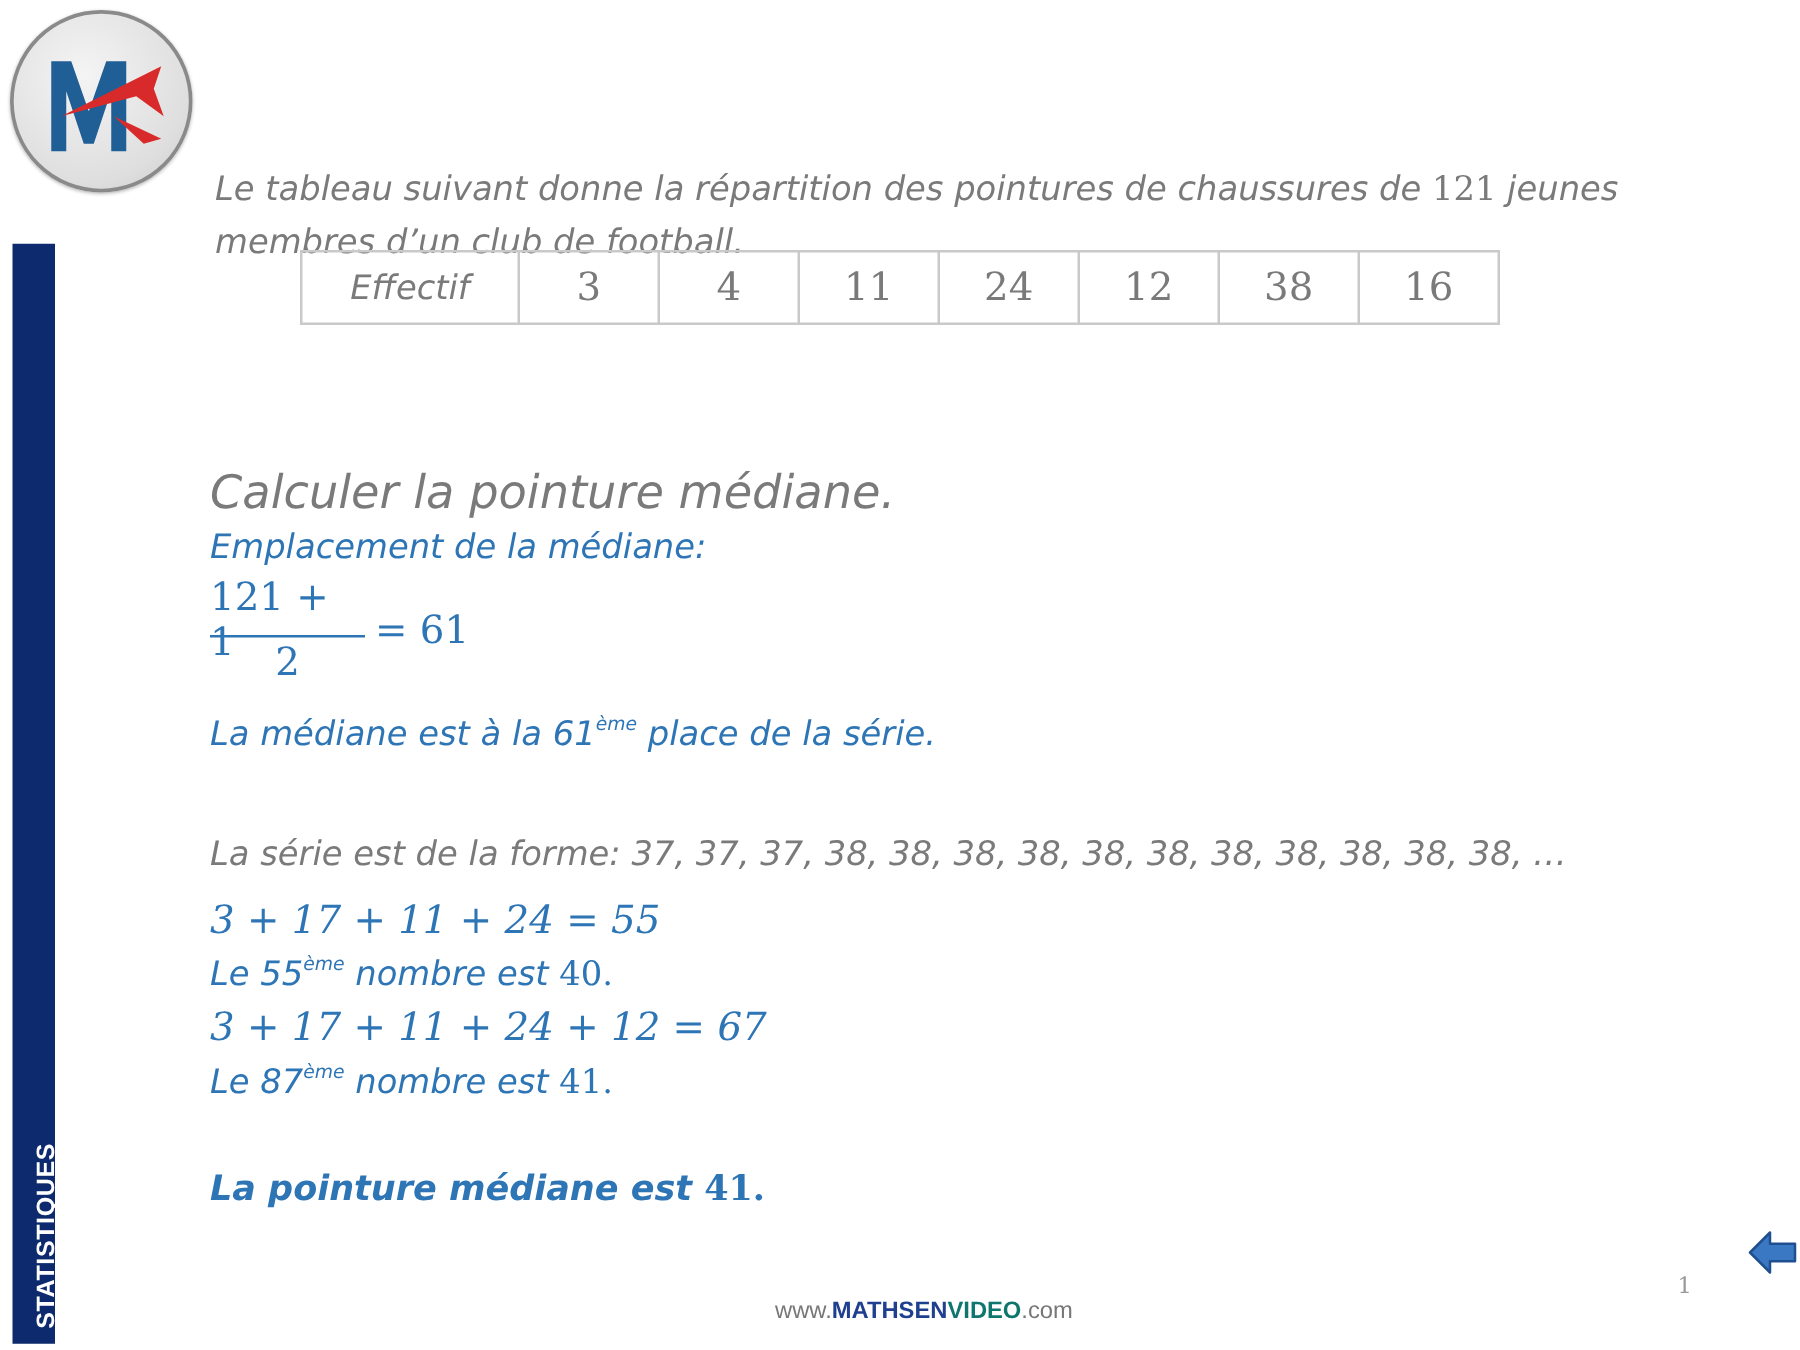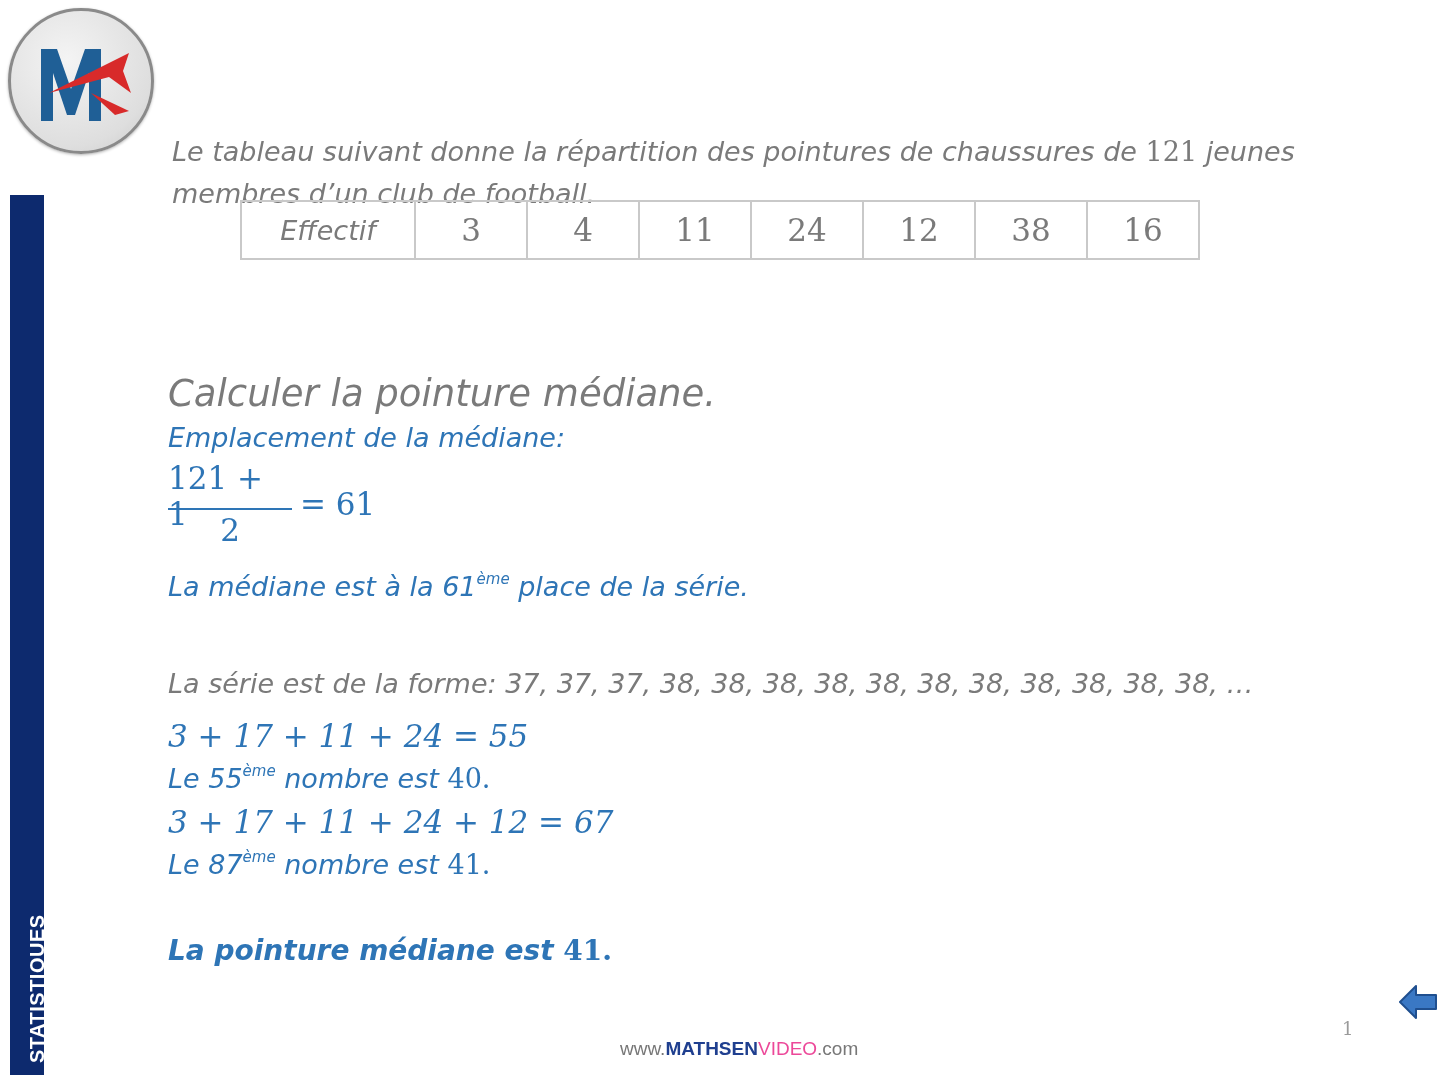--- a/index.html
+++ b/index.html
@@ -62,21 +62,21 @@
   .l2 { left: 168px; top: 848px; font-size: 27px; }
   .concl { left: 168px; top: 934px; font-size: 28px; font-weight: bold; }
   .nav-back {
     position: absolute; left: 1398px; top: 982px; width: 40px; height: 40px;
     cursor: pointer;
   }
   .page-num { left: 1342px; top: 1018px; font-size: 18px; color: #9a9a9a; font-family: "DejaVu Serif", serif; }
   .footer { left: 620px; top: 1038px; font-size: 19px; font-family: "Liberation Sans", sans-serif; }
   .footer .w { color: #777777; }
   .footer .m { color: #1f3f8f; font-weight: bold; text-align: right; }
-  .footer .v { color: #ec4899; font-weight: normal; }
+  .footer .v { color: #0f766e; font-weight: bold; }
 </style>
 </head>
 <body>
 
 <div class="logo">
   <svg width="140" height="140" viewBox="0 0 140 140">
     <path d="M30 38 L46 38 L60 78 L74 38 L90 38 L90 110 L78 110 L78 62 L64 104 L56 104 L42 62 L42 110 L30 110 Z" fill="#1f5f96"></path>
     <path d="M38 82 L118 42 L112 60 L120 82 L98 66 Z" fill="#d82a2a"></path>
     <path d="M80 82 L118 100 L104 104 Z" fill="#d82a2a"></path>
   </svg>

